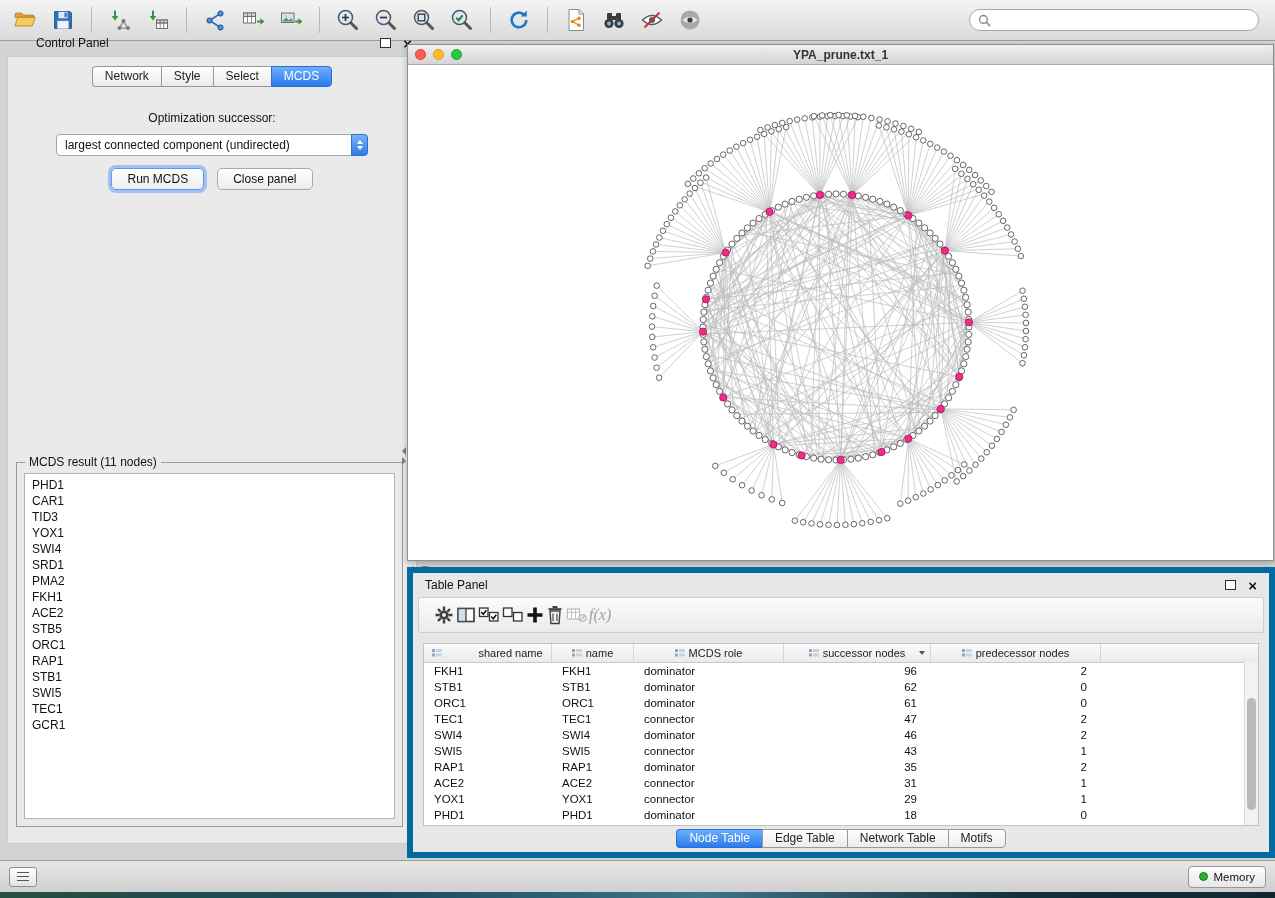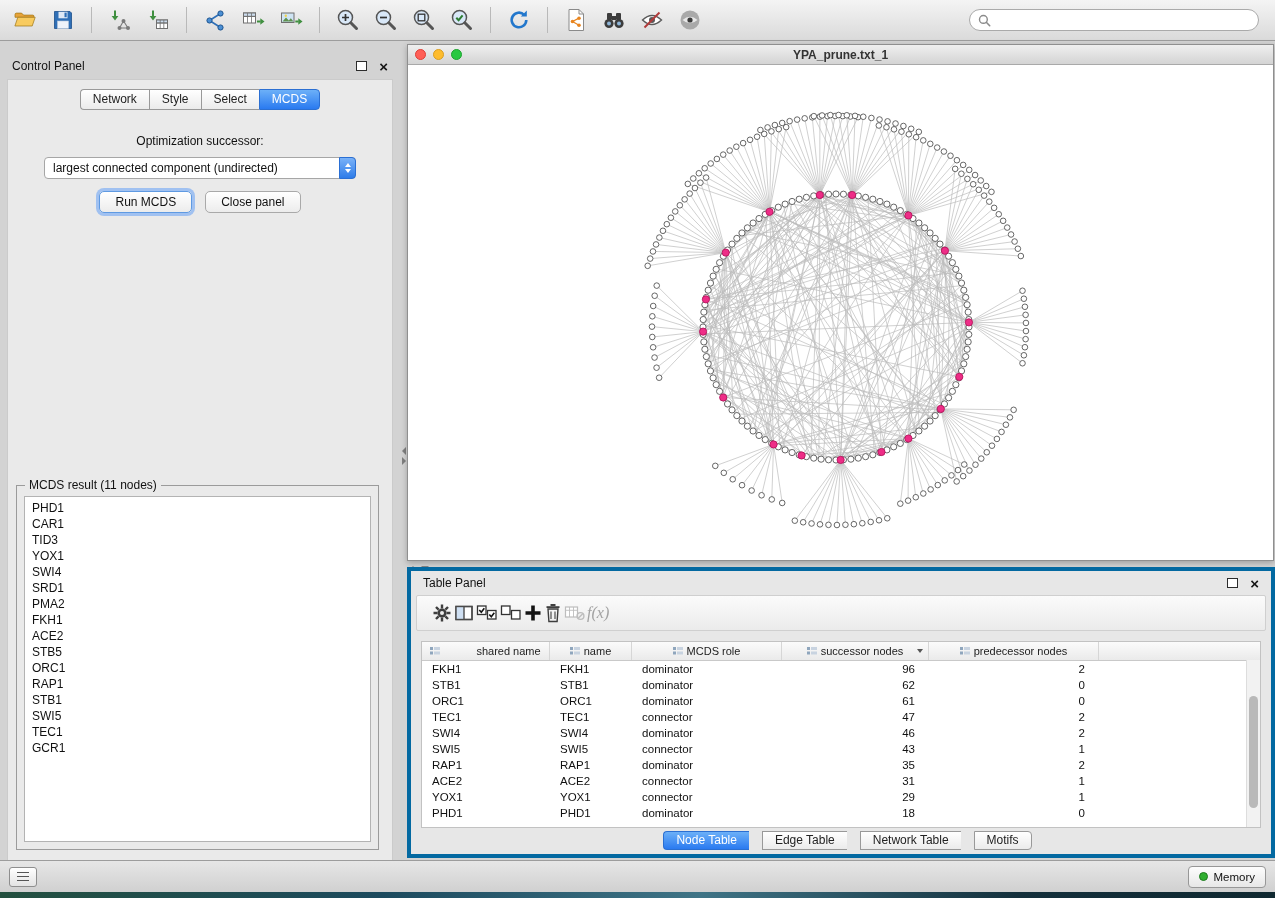--- a/index.html
+++ b/index.html
@@ -14,21 +14,21 @@
   .searchbox{margin-left:auto;margin-right:10px;width:290px;height:22px;background:#fff;
     border:1px solid #aaa;border-radius:12px;display:flex;align-items:center;padding:0 8px;
     box-sizing:border-box;gap:5px;}
   .searchbox input{border:none;outline:none;flex:1;font:12px "Liberation Sans",sans-serif;background:transparent;}
   
   .phead{height:24px;display:flex;align-items:center;padding:0 12px;gap:12px;}
   .ptitle{font-size:12px;color:#111;flex:1;}
   .float-ic{width:9px;height:8px;border:1.4px solid #2c2c2c;display:inline-block;background:#fff;}
   .close-ic{font-weight:700;font-size:15px;color:#151515;line-height:1;cursor:default;}
   
-  .cpanel{position:absolute;left:0;top:54px;width:400px;height:819px;}
+  .cpanel{position:absolute;left:0;top:31px;width:400px;height:819px;padding-left:24px;}
   .pbody{position:absolute;left:7px;right:7px;top:25px;bottom:6px;background:#eaeaea;border:1px solid #cbcbcb;}
   .segrow{display:flex;justify-content:center;margin-top:9px;}
   .seg{height:19px;line-height:19px;padding:0 12px;font-size:12px;color:#222;
     background:linear-gradient(#fff,#ebebeb);border:1px solid #999;border-right:none;white-space:nowrap;}
   .seg:first-child{border-radius:4px 0 0 4px;}
   .seg:last-child{border-right:1px solid #999;border-radius:0 4px 4px 0;}
   .seg.active{background:linear-gradient(#6cb0f8,#2a7af0);color:#fff;border-color:#2b6fd2;}
   .optlabel{text-align:center;margin-top:24px;font-size:12px;}
   .dropdown{width:312px;height:22px;margin:9px auto 0;background:#fff;border:1px solid #a6a6a6;
     border-radius:4px;display:flex;align-items:center;font-size:12px;box-sizing:border-box;}
@@ -64,40 +64,40 @@
   .titlebar{height:19px;background:linear-gradient(#efefef,#d4d4d4);border-bottom:1px solid #a9a9a9;
     position:relative;display:flex;align-items:center;}
   .light{width:11px;height:11px;border-radius:50%;margin-left:7px;display:inline-block;box-sizing:border-box;}
   .light.red{background:#ff5f57;border:1px solid #de3f38;}
   .light.yellow{background:#febc2e;border:1px solid #d99e21;}
   .light.green{background:#28c840;border:1px solid #1da32f;}
   .wtitle{position:absolute;left:0;right:0;text-align:center;font-weight:bold;font-size:12px;color:#333;}
   #network-svg{display:block;}
   
   .tpanel{position:absolute;left:407px;top:567px;width:868px;height:291px;background:#e7e7e7;
-    border:4px solid #0369a1;box-sizing:border-box;}
+    border:6px solid #0369a1;box-sizing:border-box;}
   .ttoolbar{position:absolute;left:5px;right:5px;top:24px;height:36px;
     background:linear-gradient(#fbfbfb,#ebebeb);border:1px solid #cfcfcf;border-radius:2px;
     display:flex;align-items:center;padding-left:14px;box-sizing:border-box;}
   .tbtn2{height:24px;display:flex;align-items:center;justify-content:center;}
   .fx{font:italic 16px "Liberation Serif",serif;color:#a2a2a2;}
   .tablewrap{position:absolute;left:10px;right:10px;top:70px;bottom:26px;background:#fff;
     border:1px solid #c2c2c2;overflow:hidden;}
   .thead{display:flex;height:18px;background:linear-gradient(#fbfbfb,#eaeaea);border-bottom:1px solid #c9c9c9;}
   .th{position:relative;display:flex;align-items:center;justify-content:center;gap:4px;
     font-size:11px;color:#222;border-right:1px solid #d6d6d6;box-sizing:border-box;height:100%;}
   .chev{position:absolute;right:5px;width:0;height:0;border-left:3.5px solid transparent;
     border-right:3.5px solid transparent;border-top:4px solid #555;}
   .tr{display:flex;height:16px;align-items:center;}
   .td{font-size:11.5px;color:#111;box-sizing:border-box;padding-left:10px;white-space:nowrap;overflow:hidden;}
   .td.num{text-align:right;padding-left:0;padding-right:14px;}
   .vscroll{position:absolute;right:0;top:18px;bottom:0;width:13px;background:#f2f2f2;border-left:1px solid #ddd;}
   .vscroll .thumb{position:absolute;left:2px;width:9px;top:36px;height:112px;background:#b9b9b9;border-radius:5px;}
   .ttabs{position:absolute;left:0;right:0;bottom:4px;display:flex;justify-content:center;margin:0;}
-  .ttabs .seg{height:17px;line-height:17px;margin-left:13px;}
+  .ttabs .seg{height:17px;line-height:17px;}
   
   .statusbar{position:absolute;left:0;top:860px;width:1275px;height:32px;box-sizing:border-box;
     background:linear-gradient(#e6e6e6,#d0d0d0);border-top:1px solid #9c9c9c;
     display:flex;align-items:center;padding:0 9px;}
   .list-btn{width:26px;height:18px;border:1px solid #8e8e8e;border-radius:3px;
     background:linear-gradient(#fff,#e3e3e3);display:flex;align-items:center;justify-content:center;}
   .lines{width:12px;height:9px;background:repeating-linear-gradient(to bottom,#555 0 1.5px,transparent 1.5px 3.8px);}
   .membtn{margin-left:auto;height:20px;border:1px solid #979797;border-radius:4px;
     background:linear-gradient(#fdfdfd,#e7e7e7);display:flex;align-items:center;gap:5px;
     padding:0 10px;font-size:11.5px;}

